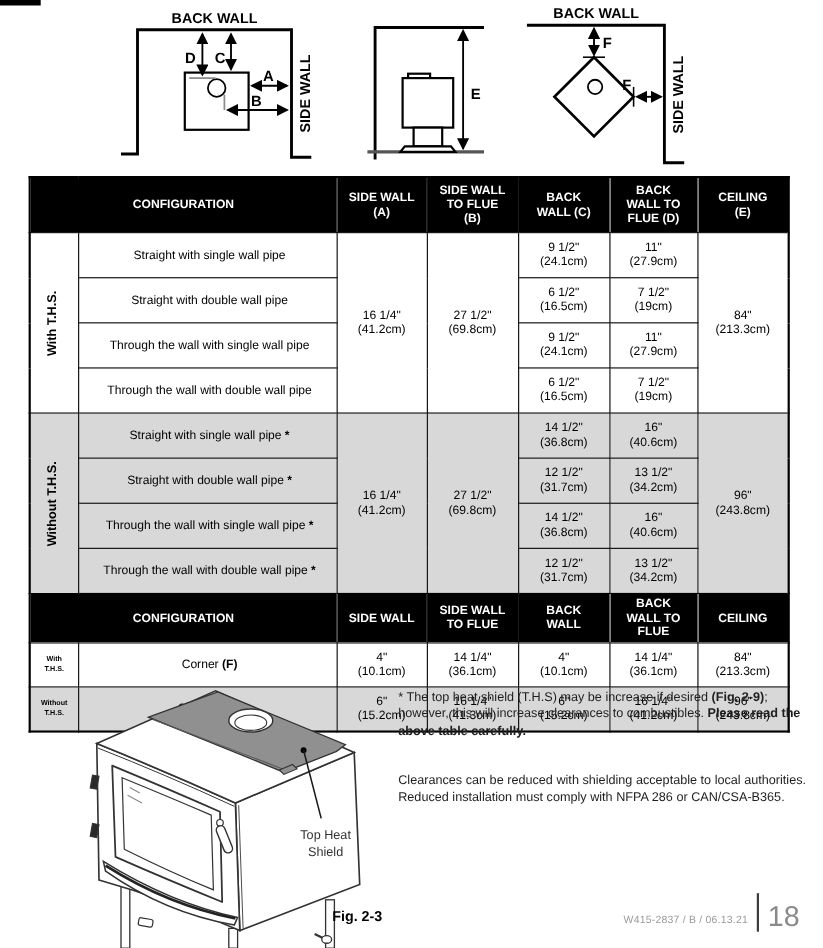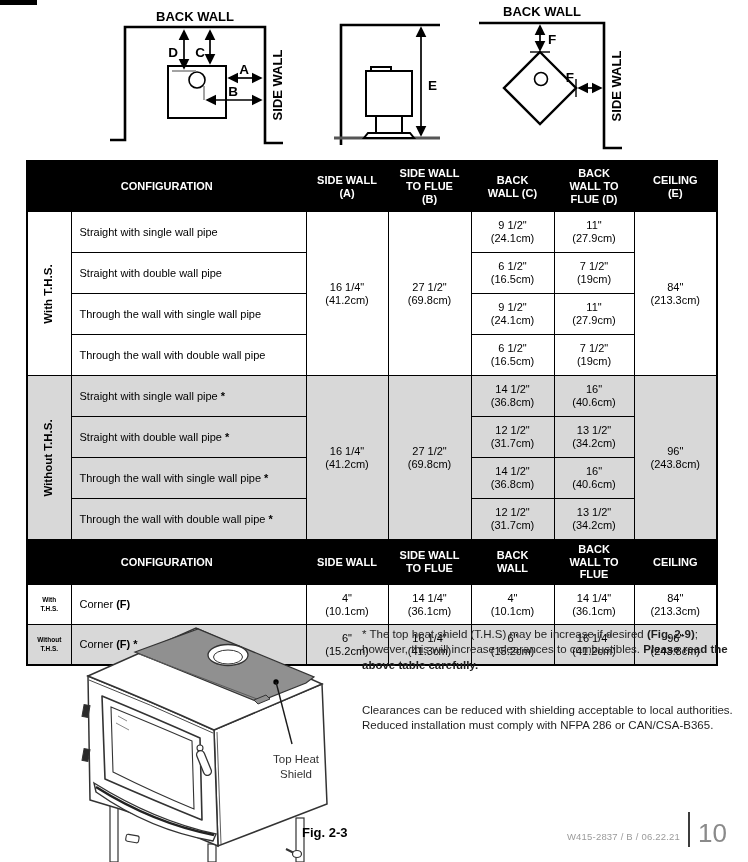--- a/index.html
+++ b/index.html
@@ -22,21 +22,21 @@
   table.ctable { position:absolute; left:26px; top:160px; width:690px;
                  border-collapse:collapse; table-layout:fixed; border:2.5px solid #000; }
   .ctable td, .ctable th { border:1.5px solid #000; font-size:11px; text-align:center;
                  vertical-align:middle; padding:0; line-height:1.18; overflow:hidden; }
   .ctable th { background:#000; color:#fff; font-weight:bold; white-space:pre-line;
                border-color:#000; }
   .hrow1 th { height:49px; }
   .hrow2 th { height:44px; }
   .drow td { height:36px; }
   .crow td { height:35px; }
-  td.cfg { text-align:left; padding:2px 4px 2px 8px; }
+  td.cfg { text-align:center; padding:2px 4px 2px 8px; }
   .star { font-weight:bold; margin-left:3px; }
   .bld { font-weight:bold; }
   tr.shade td, td.shade { background:#d8d8d8; }
   td.grp { position:relative; }
   td.grp .rot { position:absolute; left:50%; top:50%;
                 transform:translate(-50%,-50%) rotate(-90deg);
                 white-space:nowrap; font-weight:bold; font-size:11.5px; }
   td.grpsm { font-weight:bold; font-size:6.5px; line-height:1.3; white-space:pre-line; }
 
   .figure { position:absolute; left:50px; top:622px; }
@@ -376,17 +376,17 @@
     <text class="callout" x="246" y="141" text-anchor="middle">Top Heat</text>
     <text class="callout" x="246" y="156" text-anchor="middle">Shield</text>
     <text class="figlabel" x="252" y="215" text-anchor="start">Fig. 2-3</text>
   </svg>
 
   <div class="notes">
     <p class="p1"><span>* The top heat shield (T.H.S) may be increase if desired </span><span class="bld">(Fig. 2-9)</span><span>; however, this will increase clearances to combustibles. </span><span class="bld">Please read the above table carefully.</span></p>
     <p class="p2">Clearances can be reduced with shielding acceptable to local authorities. Reduced installation must comply with NFPA 286 or CAN/CSA-B365.</p>
   </div>
 
-  <div class="footcode">W415-2837 / B / 06.22.21</div>
+  <div class="footcode">W415-2837 / B / 06.13.21</div>
   <div class="footdiv"></div>
-  <div class="pagenum">10</div>
+  <div class="pagenum">18</div>
 
 </div>
 
 </body></html>

